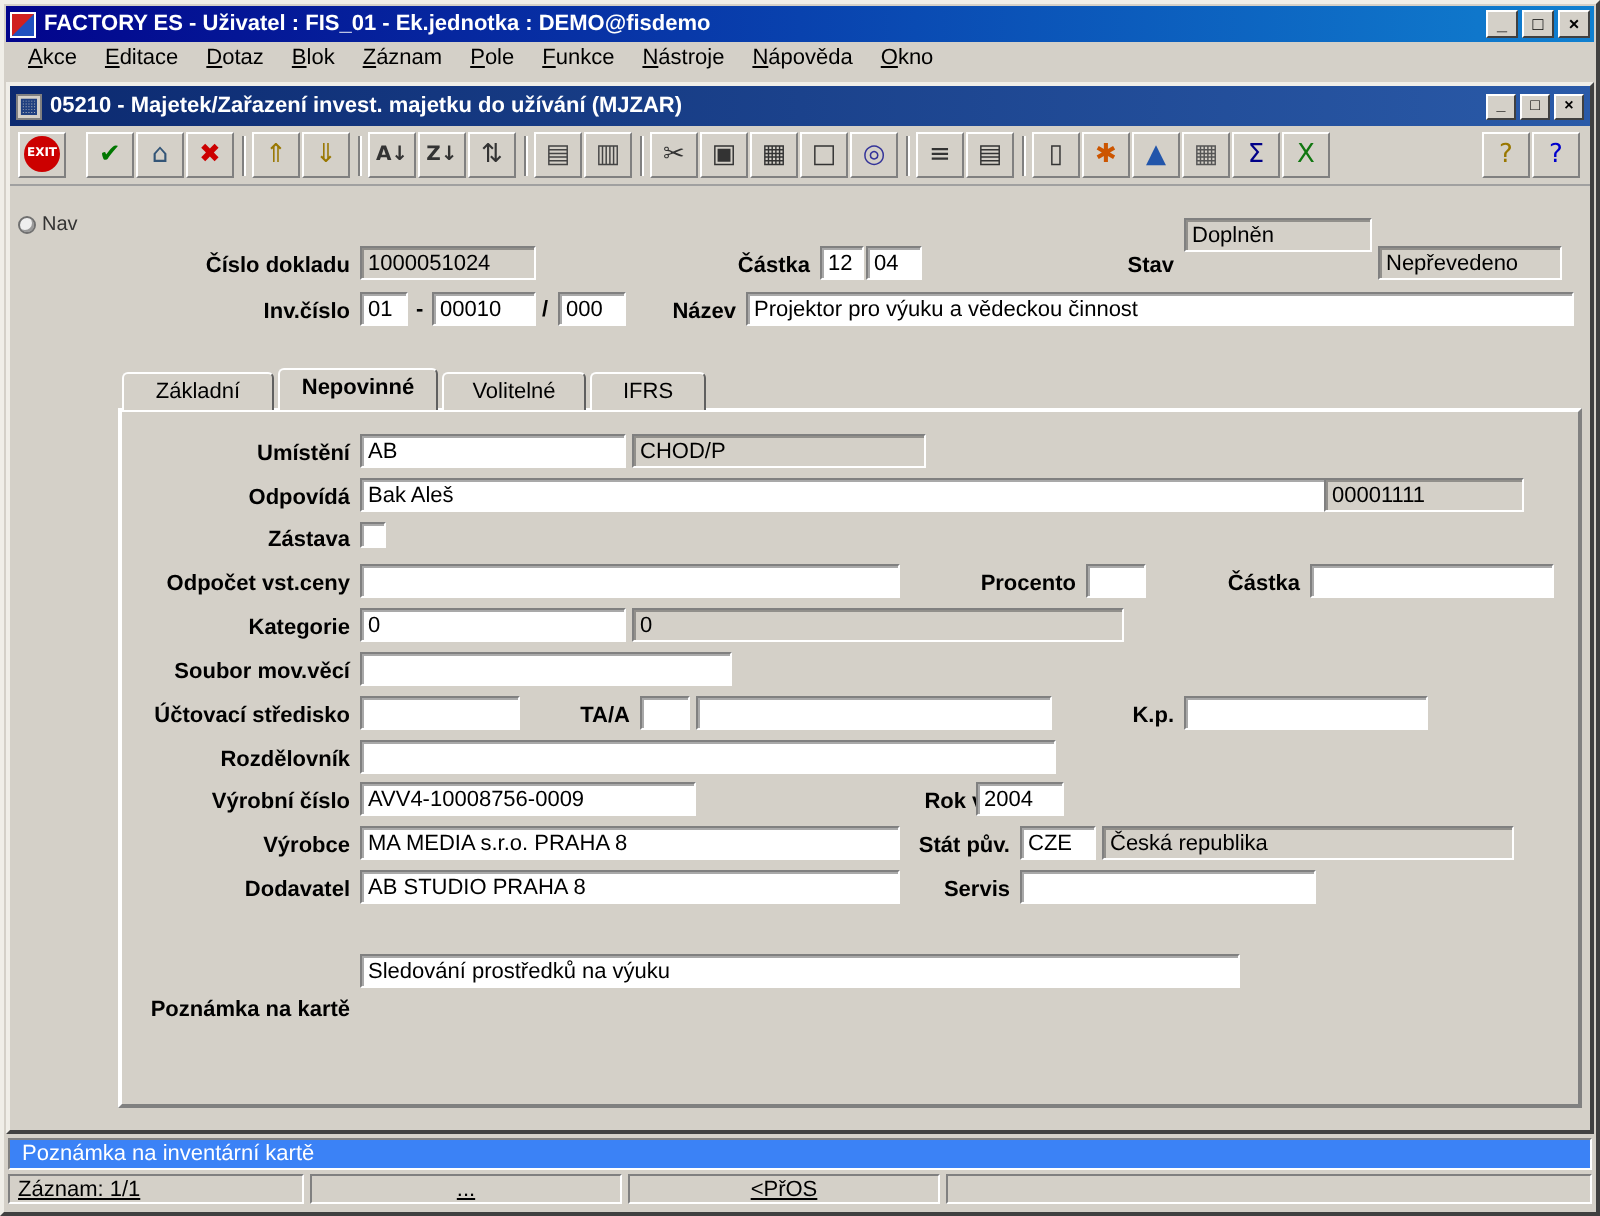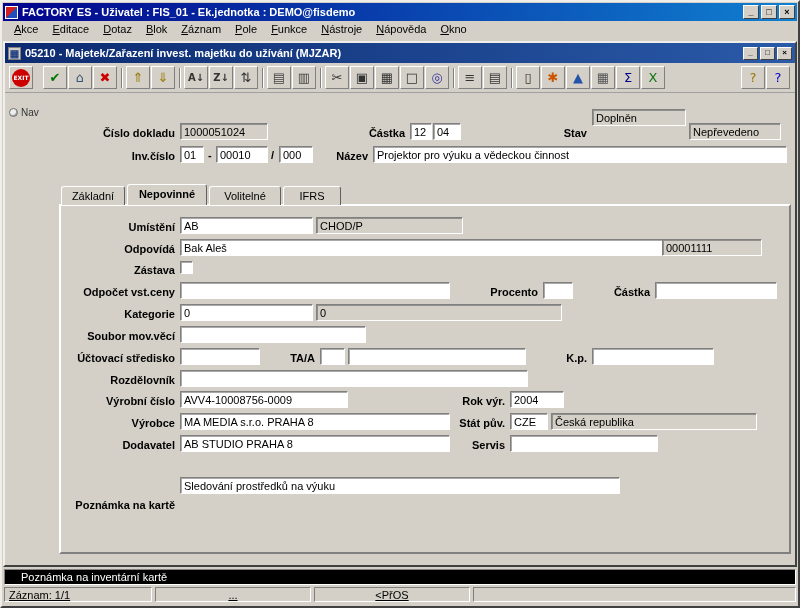--- a/index.html
+++ b/index.html
@@ -69,22 +69,22 @@
   .tabs { position:absolute; display:flex; height:21px; z-index:2; }
   .tab { height:19px; line-height:19px; margin-top:2px; text-align:center; background:#d4d0c8;
     border:1px solid #606060; border-bottom:none; border-top-color:#fff; border-left-color:#fff;
     border-radius:3px 3px 0 0; margin-right:2px; cursor:default; }
   .tab.active { height:21px; margin-top:0; font-weight:bold; z-index:3; }
 
   .panel { position:absolute; left:54px; top:111px; width:732px; height:350px; background:#d4d0c8;
     border:2px solid; border-color:#fff #808080 #808080 #fff; }
 
   
-  .msgbar { height:16px; flex:0 0 16px; margin:2px 1px 0 1px; background:#000000; color:#fff;
-    border:1px solid; border-color:#808080 #fff #fff #808080; padding:1px 16px; line-height:12px; }
+  .msgbar { height:16px; flex:0 0 16px; margin:2px 1px 0 1px; background:#3b82f6; color:#fff;
+    border:1px solid; border-color:#808080 #fff #fff #808080; padding:1px 6px; line-height:12px; }
   .recordbar { height:17px; flex:0 0 17px; margin:2px 1px 1px 1px; display:flex; gap:3px; }
   .seg { height:15px; line-height:13px; padding:1px 4px; border:1px solid;
     border-color:#808080 #fff #fff #808080; white-space:nowrap; overflow:hidden;text-decoration:underline; }
   .seg1 { width:148px; }
   .seg2 { width:156px; text-align:center; }
   .seg3 { width:156px; text-align:center; }
   .seg4 { flex:1; }
 </style>
 </head>
 <body>
@@ -178,21 +178,21 @@
       <span class="lbl" style="left:60px;top:56px;width:110px">Inv.číslo</span>
       <span class="fld" style="left:175px;top:53px;width:24px">01</span>
       <span class="sep" style="left:203px;top:56px">-</span>
       <span class="fld" style="left:211px;top:53px;width:52px">00010</span>
       <span class="sep" style="left:266px;top:56px">/</span>
       <span class="fld" style="left:274px;top:53px;width:34px">000</span>
       <span class="lbl" style="left:318px;top:56px;width:45px">Název</span>
       <span class="fld" style="left:368px;top:53px;width:414px">Projektor pro výuku a vědeckou činnost</span>
 
       <div class="tabs" style="left:56px;top:91px">
-        <span class="tab" style="width:64px">Základní</span>
+        <span class="tab" style="width:76px">Základní</span>
         <span class="tab active" style="width:80px">Nepovinné</span>
         <span class="tab" style="width:72px">Volitelné</span>
         <span class="tab" style="width:58px">IFRS</span>
       </div>
 
       <div class="panel"></div>
 
       <span class="lbl" style="left:60px;top:127px;width:110px">Umístění</span>
       <span class="fld" style="left:175px;top:124px;width:133px">AB</span>
       <span class="fld ro" style="left:311px;top:124px;width:147px">CHOD/P</span>
@@ -225,21 +225,21 @@
       <span class="fld" style="left:343px;top:255px;width:178px"></span>
       <span class="lbl" style="left:545px;top:258px;width:37px">K.p.</span>
       <span class="fld" style="left:587px;top:255px;width:122px"></span>
 
       <span class="lbl" style="left:60px;top:280px;width:110px">Rozdělovník</span>
       <span class="fld" style="left:175px;top:277px;width:348px"></span>
 
       <span class="lbl" style="left:60px;top:301px;width:110px">Výrobní číslo</span>
       <span class="fld" style="left:175px;top:298px;width:168px">AVV4-10008756-0009</span>
       <span class="lbl" style="left:445px;top:301px;width:55px">Rok výr.</span>
-      <span class="fld" style="left:505px;top:298px;width:54px">2004</span>
+      <span class="fld" style="left:483px;top:298px;width:44px">2004</span>
 
       <span class="lbl" style="left:60px;top:323px;width:110px">Výrobce</span>
       <span class="fld" style="left:175px;top:320px;width:270px">MA MEDIA s.r.o. PRAHA 8</span>
       <span class="lbl" style="left:443px;top:323px;width:57px">Stát pův.</span>
       <span class="fld" style="left:505px;top:320px;width:38px">CZE</span>
       <span class="fld ro" style="left:546px;top:320px;width:206px">Česká republika</span>
 
       <span class="lbl" style="left:60px;top:345px;width:110px">Dodavatel</span>
       <span class="fld" style="left:175px;top:342px;width:270px">AB STUDIO PRAHA 8</span>
       <span class="lbl" style="left:450px;top:345px;width:50px">Servis</span>

